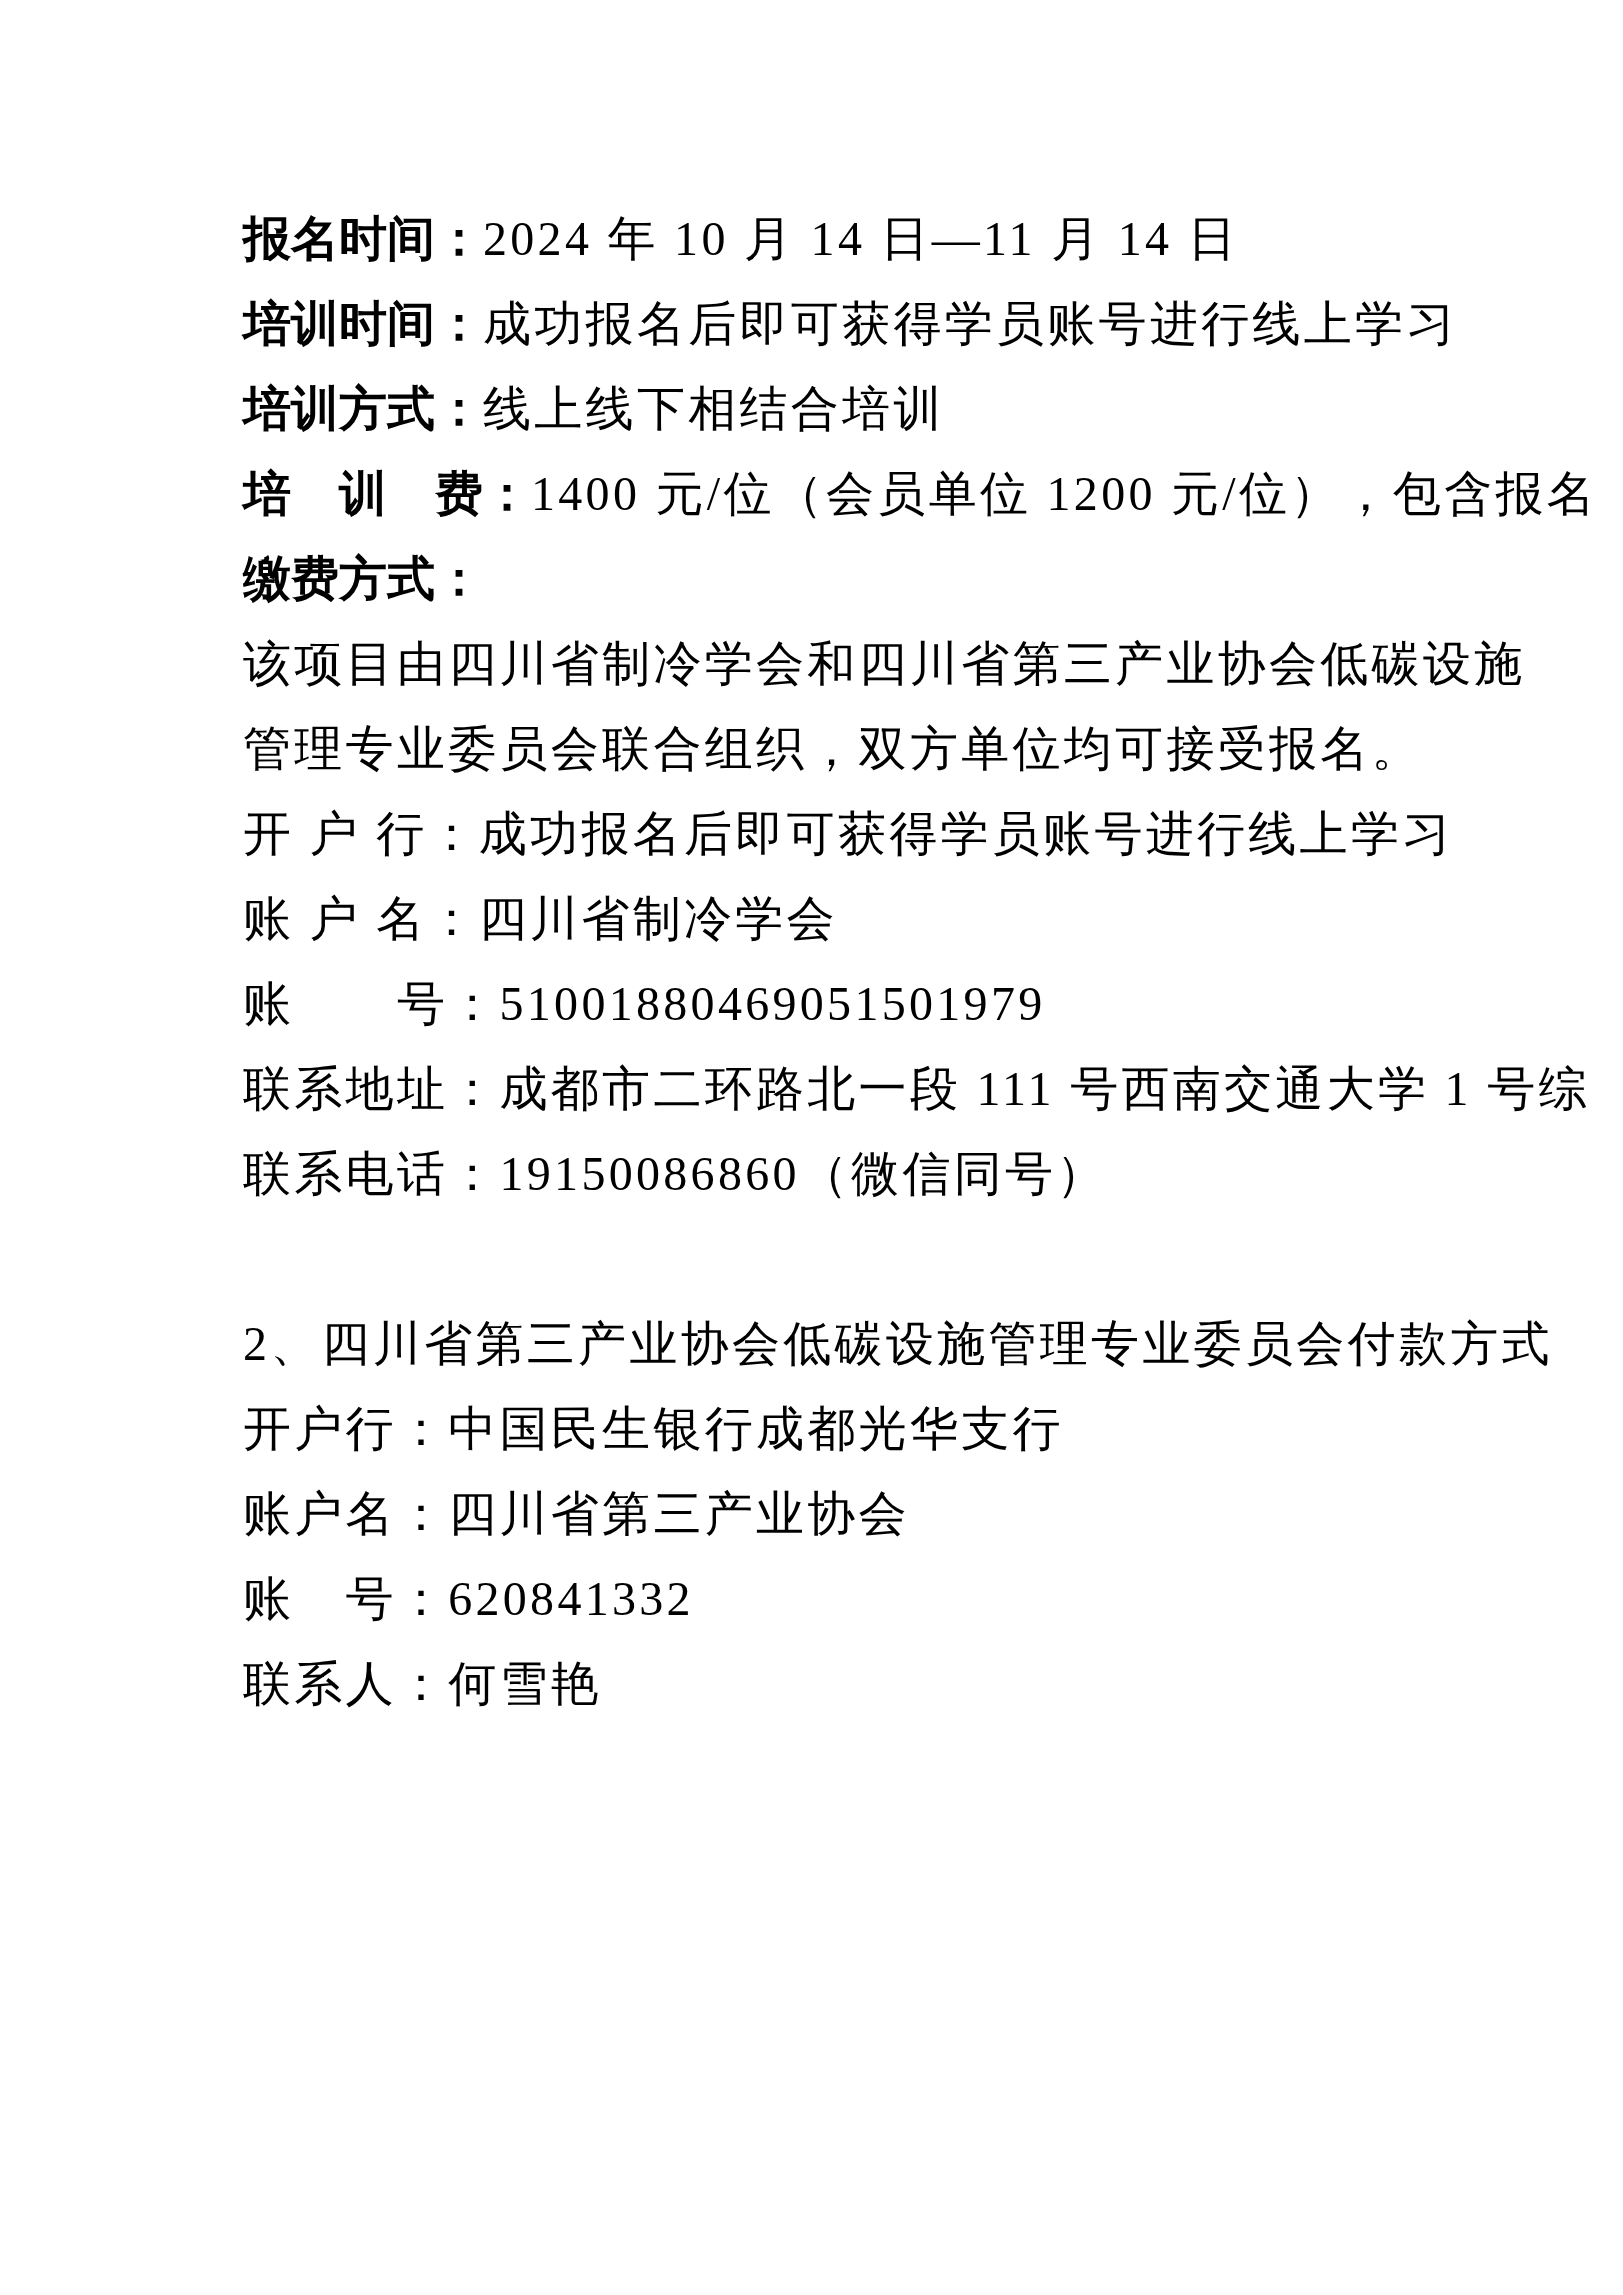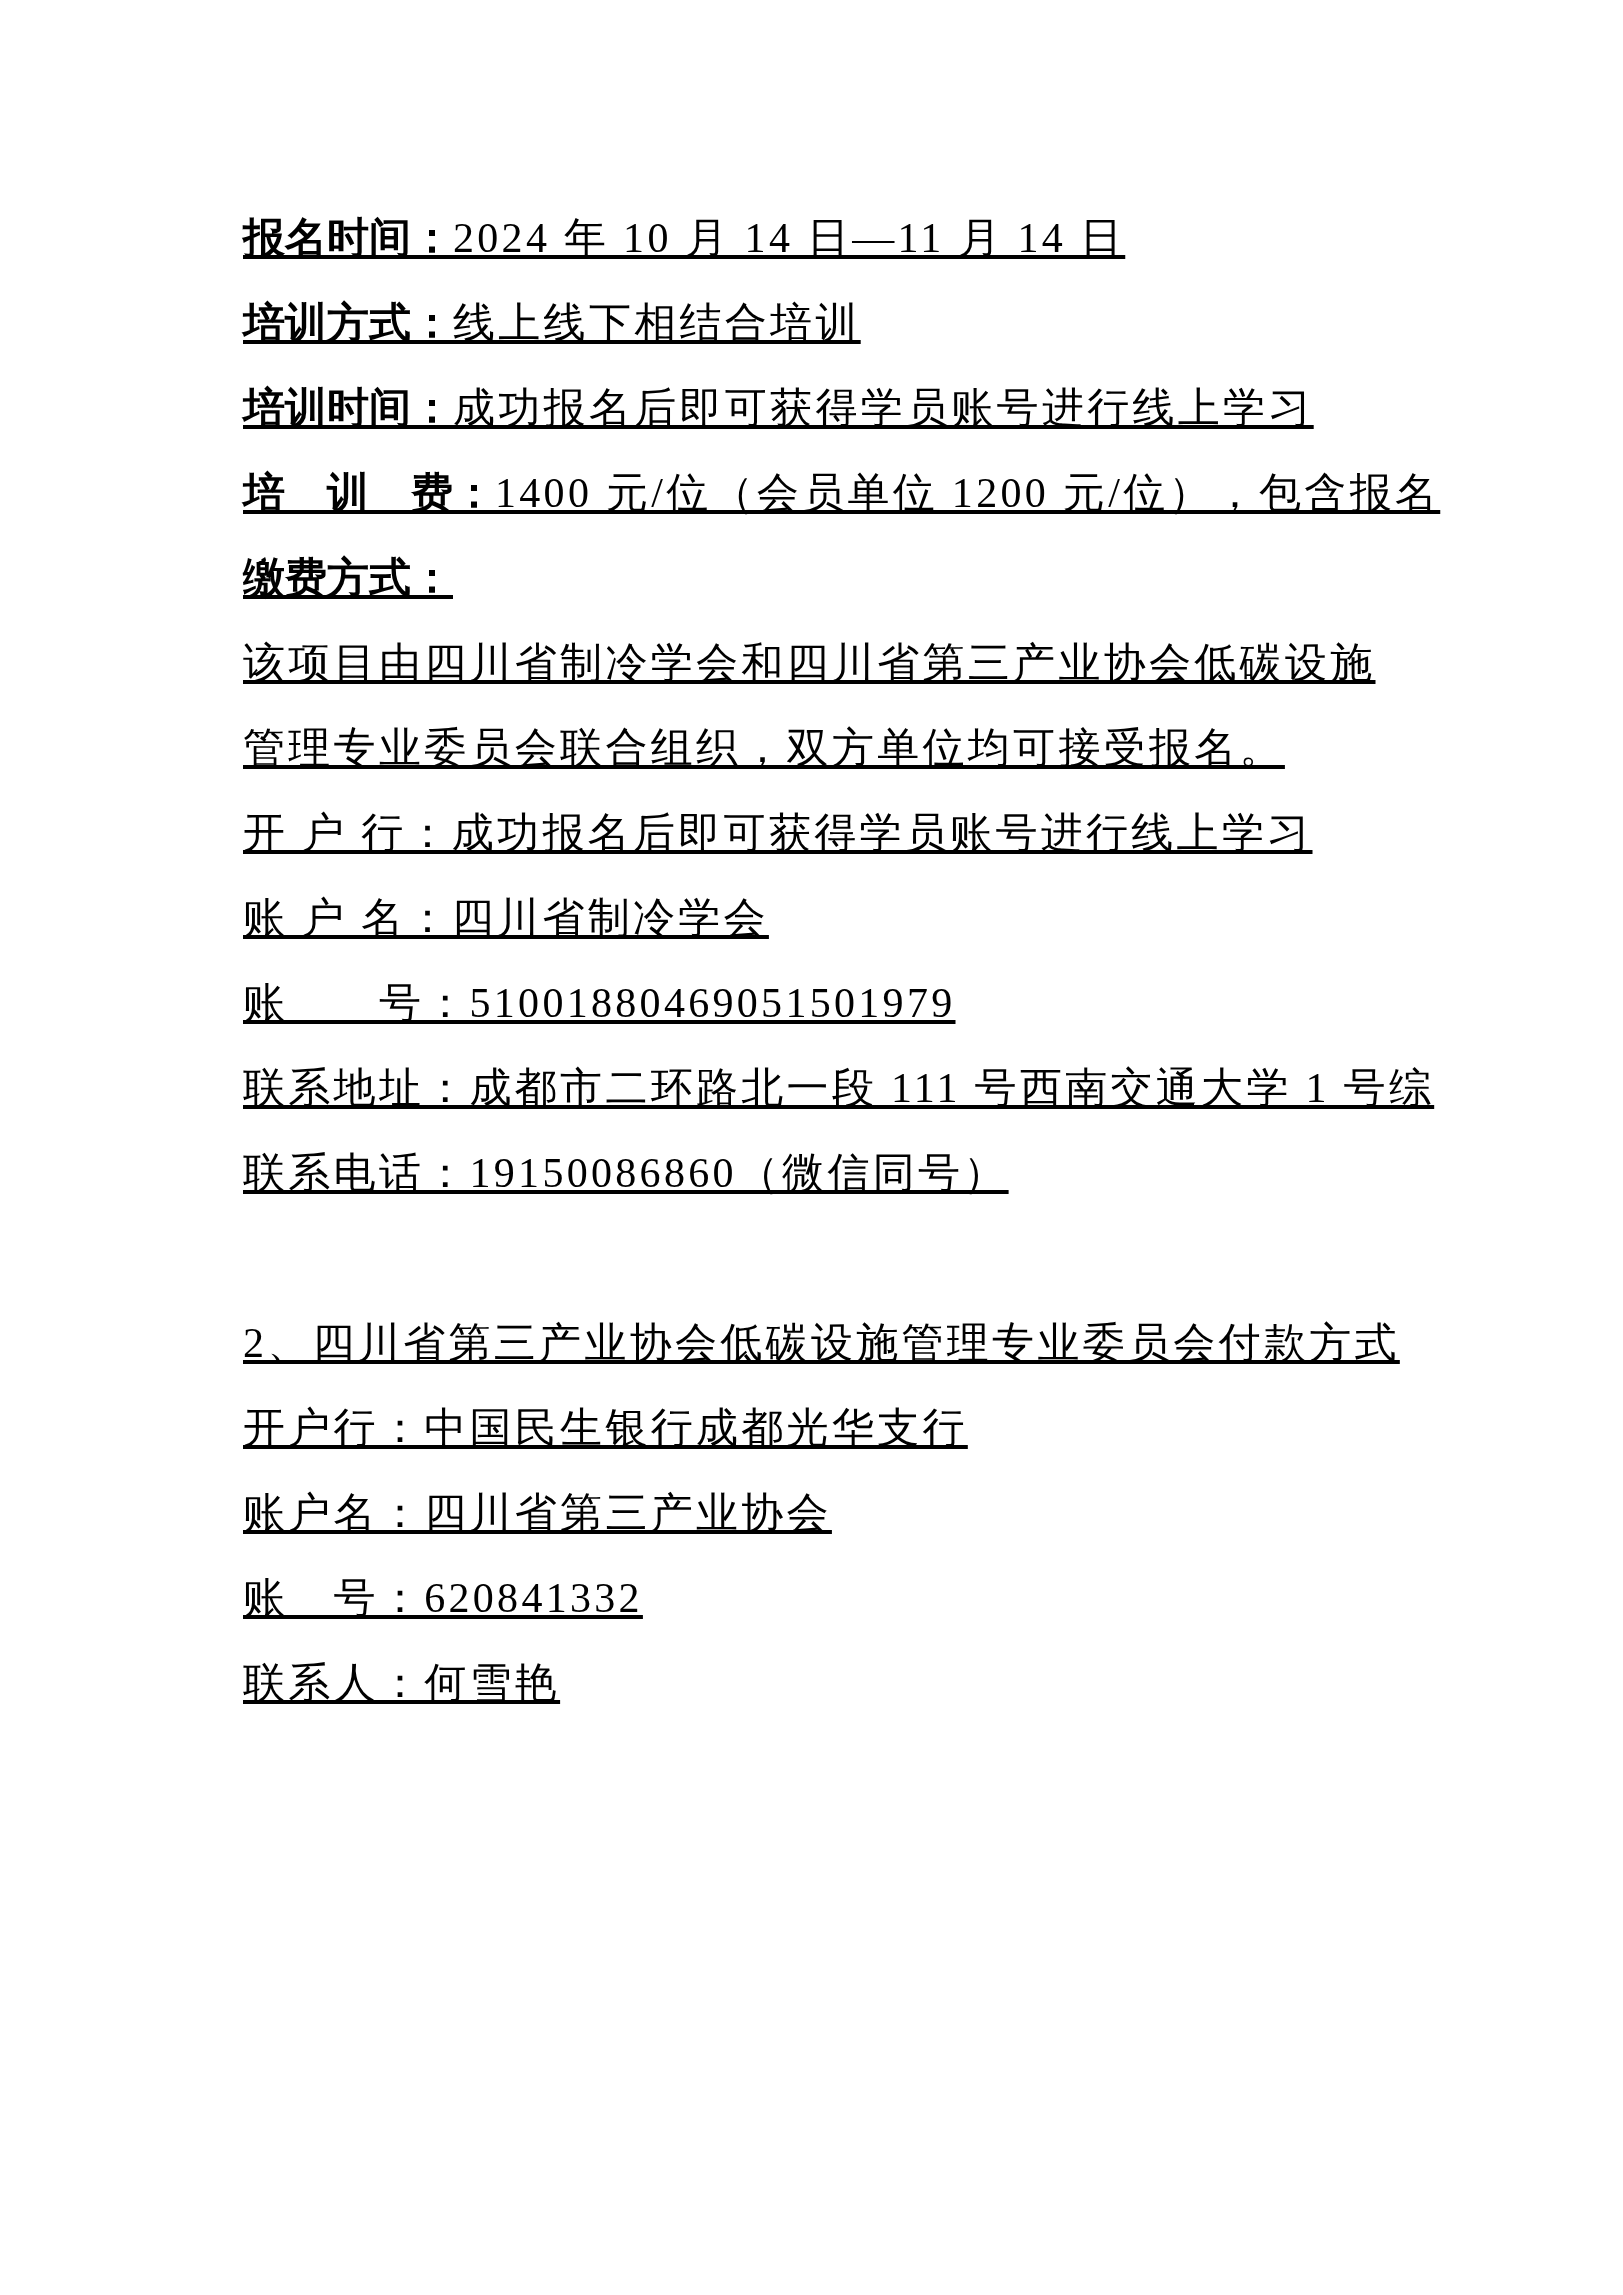--- a/index.html
+++ b/index.html
@@ -14,40 +14,39 @@
     background: #ffffff;
     overflow: hidden;
   }
   .content {
     padding: 196px 223px 0 243px;
   }
   p.line {
     margin: 0;
     height: 85px;
     line-height: 85px;
-    font-size: 42px;
+    font-size: 48px;
     letter-spacing: 3.3px;
     color: #000000;
     font-family: "Liberation Serif", "DejaVu Serif", serif;
     white-space: pre;
-    text-decoration: underline;
   }
   p.line .label {
     font-weight: bold;
     letter-spacing: 0;
   }
 </style>
 </head>
 <body>
 
 <div class="page">
   <div class="content">
       <p class="line"><span class="label">报名时间：</span><span>2024 年 10 月 14 日—11 月 14 日</span></p>
+      <p class="line"><span class="label">培训时间：</span><span>成功报名后即可获得学员账号进行线上学习</span></p>
       <p class="line"><span class="label">培训方式：</span><span>线上线下相结合培训</span></p>
-      <p class="line"><span class="label">培训时间：</span><span>成功报名后即可获得学员账号进行线上学习</span></p>
       <p class="line"><span class="label">培　训　费：</span><span>1400 元/位（会员单位 1200 元/位），包含报名</span></p>
       <p class="line"><span class="label">缴费方式：</span></p>
       <p class="line"><span>该项目由四川省制冷学会和四川省第三产业协会低碳设施</span></p>
       <p class="line"><span>管理专业委员会联合组织，双方单位均可接受报名。</span></p>
       <p class="line"><span>开 户 行：成功报名后即可获得学员账号进行线上学习</span></p>
       <p class="line"><span>账 户 名：四川省制冷学会</span></p>
       <p class="line"><span>账　　号：51001880469051501979</span></p>
       <p class="line"><span>联系地址：成都市二环路北一段 111 号西南交通大学 1 号综</span></p>
       <p class="line"><span>联系电话：19150086860（微信同号）</span></p>
       <p class="line"></p>

